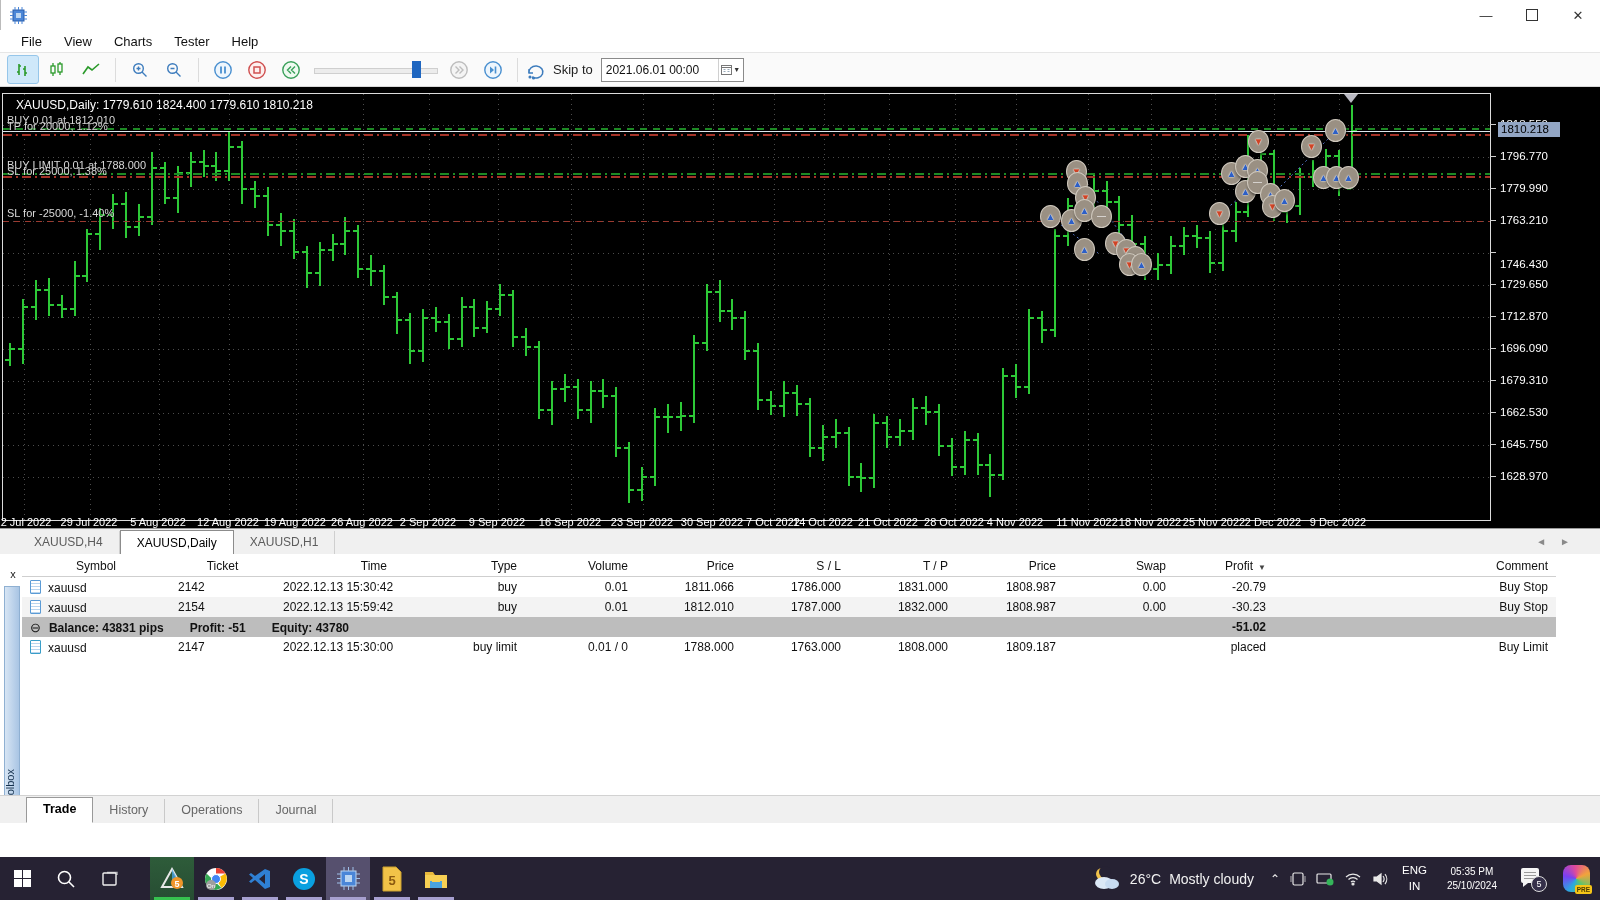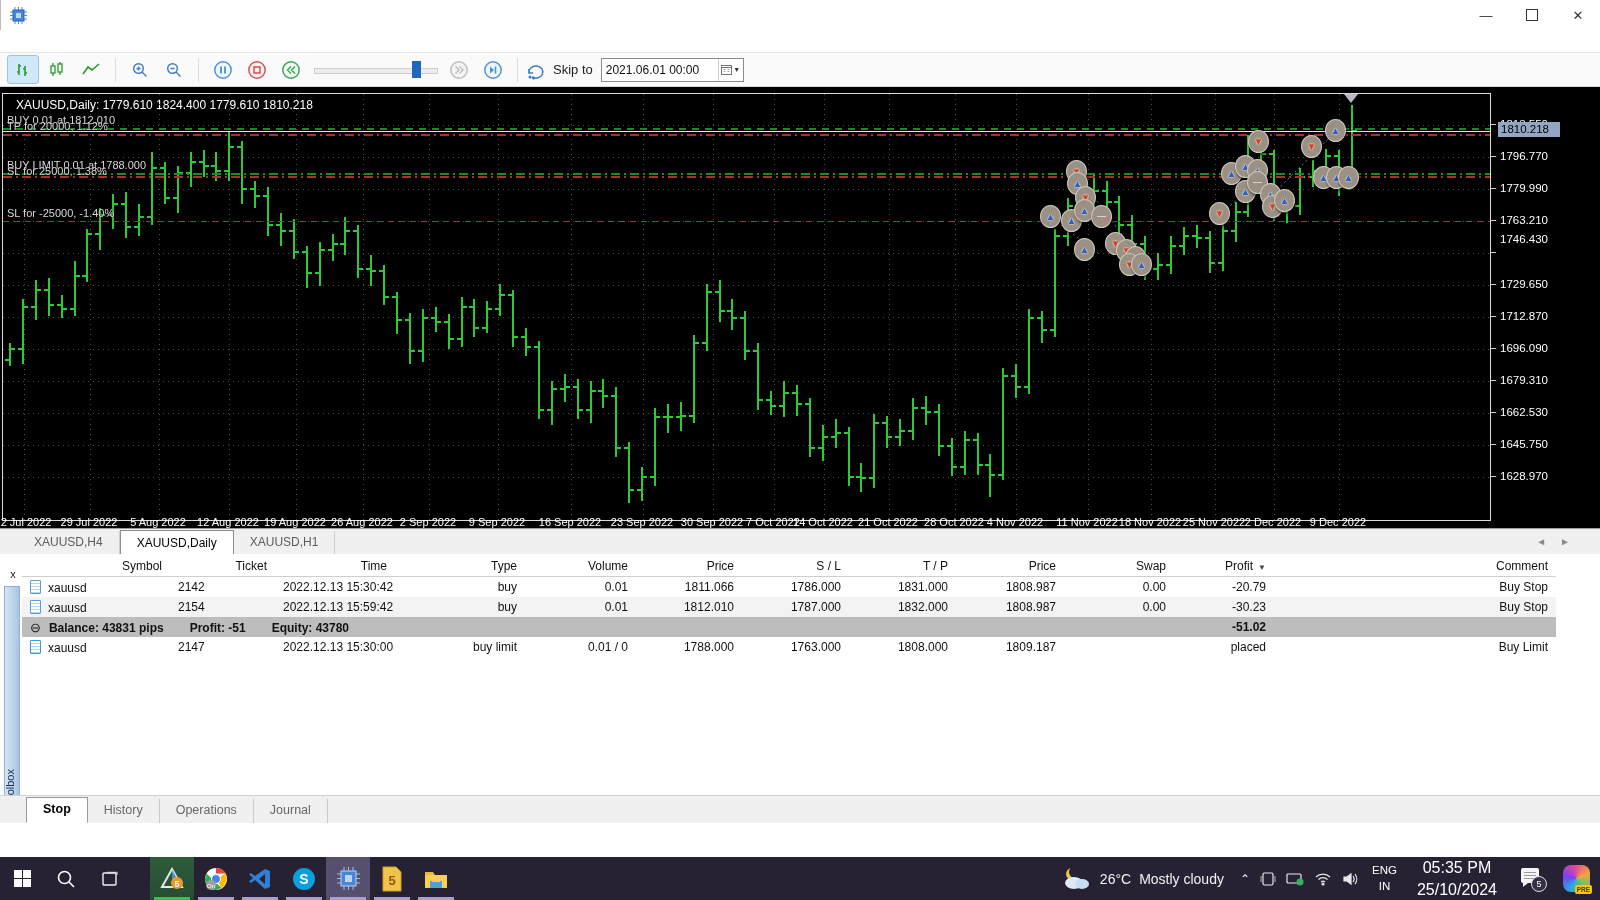--- a/index.html
+++ b/index.html
@@ -57,21 +57,21 @@
   .ctab{font-size:12px;color:#5c5c5c;padding:4px 16px 5px 16px;border-right:1px solid #cfcfcf;}
   .ctab.active{background:#fff;color:#000;border:1px solid #8c8c8c;border-bottom:none;margin-bottom:0;position:relative;top:1px;padding-top:5px;}
   #tabbar-scroll{margin-left:auto;margin-right:30px;align-self:center;display:flex;gap:14px;color:#8a8a8a;font-size:10px;}
   
   #toolbox{left:0;top:554px;width:1600px;height:269px;background:#fff;}
   #tb-close{position:absolute;left:6px;top:14px;font-size:11px;color:#222;width:14px;text-align:center;}
   #tb-strip{position:absolute;left:4px;top:32px;width:14px;height:224px;background:linear-gradient(90deg,#d7e5f4,#a9c5e4);border:1px solid #8fb0d2;}
   #tb-strip-label{position:absolute;left:-1px;bottom:2px;writing-mode:vertical-rl;transform:rotate(180deg);font-size:11px;color:#16324f;padding:2px 0;}
   #trade-table{position:absolute;left:22px;top:2px;border-collapse:collapse;table-layout:fixed;width:1534px;font-size:12px;color:#111;}
   #trade-table th{font-weight:normal;height:20px;padding:0 8px;text-align:right;border-bottom:1px solid #cfcfcf;white-space:nowrap;overflow:hidden;}
-  #trade-table th.left{text-align:right;}
+  #trade-table th.left{text-align:center;}
   #trade-table td{height:20px;padding:0 8px;text-align:right;white-space:nowrap;overflow:hidden;}
   #trade-table td.left{text-align:left;}
   #trade-table tr.r-odd td{background:#f3f3f3;}
   #trade-table tr.balance td{background:#bdbdbd;font-weight:bold;}
   .doc-ico{display:inline-block;width:9px;height:12px;border:1px solid #5b9bd5;border-radius:1px;background:repeating-linear-gradient(180deg,#fff 0 2px,#b9d5ee 2px 3px);vertical-align:-2px;margin-right:7px;}
   .doc-ico.limit{border-color:#3a9ec8;}
   .sort-arrow{font-size:8px;color:#444;margin-left:5px;}
   .bal-part{margin-right:26px;}
   .bal-circle{font-size:13px;font-weight:normal;margin-right:8px;}
   
@@ -89,21 +89,21 @@
   .appbtn{width:44px;display:flex;align-items:center;justify-content:center;position:relative;}
   .appbtn .underline{position:absolute;bottom:0;left:4px;right:4px;height:3px;background:#a7a0d0;}
   .appbtn.active-app{background:#56506e;}
   .appbtn.green-bg{background:linear-gradient(180deg,#2e5c3a,#274d33);}
   .appbtn.green-bg .underline{background:#36c24f;}
   #tray{margin-left:auto;display:flex;align-items:center;gap:10px;padding-right:10px;}
   #weather-wrap{display:flex;align-items:center;gap:8px;margin-right:6px;}
   #weather-temp,#weather-desc{font-size:14px;color:#f2f2f2;}
   .tray-glyph{display:flex;align-items:center;justify-content:center;}
   #lang-block{text-align:center;font-size:11.5px;line-height:1.35;margin:0 4px;}
-  #clock-block{text-align:center;font-size:16px;line-height:1.35;margin:16px 6px;}
+  #clock-block{text-align:center;font-size:10px;line-height:1.35;margin:16px 6px;}
   #notif{position:relative;width:24px;height:22px;margin:0 8px;}
   #notif-bubble{position:absolute;left:0;top:0;width:18px;height:15px;background:#f5f5f5;border-radius:2px;}
   #notif-bubble:after{content:"";position:absolute;left:2px;bottom:-4px;border-left:5px solid #f5f5f5;border-bottom:4px solid transparent;}
   #notif-lines{position:absolute;left:3px;top:4px;width:12px;height:7px;background:repeating-linear-gradient(180deg,#9a9a9a 0 1px,transparent 1px 3px);}
   #notif-badge{position:absolute;right:-2px;bottom:-2px;width:14px;height:14px;border:1px solid #dcdcdc;border-radius:50%;background:#35304a;color:#fff;font-size:9px;display:flex;align-items:center;justify-content:center;}
   #copilot{position:relative;width:27px;height:27px;border-radius:8px;background:conic-gradient(from 210deg,#2aa9e0,#7a3ff2,#e04a9a,#f2a33c,#5fc46a,#2aa9e0);}
   #copilot-tag{position:absolute;right:-2px;bottom:-2px;background:#f5c518;color:#4a3b00;font-size:6.5px;font-weight:bold;padding:1px 2px;border-radius:2px;}
   svg{display:block;}
 </style>
 </head>
@@ -123,20 +123,27 @@
     </span>
     <div id="winbtns">
       <div class="winbtn">—</div>
       <div class="winbtn">
           <span class="maxglyph"></span>
         </div>
       <div class="winbtn">✕</div>
     </div>
   </div>
 
+  <div class="abs" id="menubar">
+      <div class="menu-item">File</div>
+      <div class="menu-item">View</div>
+      <div class="menu-item">Charts</div>
+      <div class="menu-item">Tester</div>
+      <div class="menu-item">Help</div>
+    </div>
 
   <div class="abs" id="toolbar">
     <div class="tbtn active">
       <svg width="18" height="18" viewBox="0 0 18 18" stroke="#2a9a2a" stroke-width="1.6" fill="none">
         <path d="M5 3v11M3 11h2M5 5h2M11 5v10M9 8h2M11 12h2"></path>
         </svg>
     </div>
     <div class="tbtn">
       <svg width="18" height="18" viewBox="0 0 18 18" stroke="#2a9a2a" stroke-width="1.3" fill="none">
         <path d="M5 2v3M5 12v3M12 1v2M12 11v3"></path>
@@ -623,21 +630,21 @@
       </div>
     <div id="price-axis">
         <div class="price-label" style="top: 24.6px;">1813.550</div>
         <div class="price-tickmark" style="top: 30.6px;"></div>
         <div class="price-label" style="top: 56.6px;">1796.770</div>
         <div class="price-tickmark" style="top: 62.6px;"></div>
         <div class="price-label" style="top: 88.6px;">1779.990</div>
         <div class="price-tickmark" style="top: 94.6px;"></div>
         <div class="price-label" style="top: 120.6px;">1763.210</div>
         <div class="price-tickmark" style="top: 126.6px;"></div>
-        <div class="price-label" style="top: 140px;">1746.430</div>
+        <div class="price-label" style="top: 165px;">1746.430</div>
         <div class="price-tickmark" style="top: 158.6px;"></div>
         <div class="price-label" style="top: 184.6px;">1729.650</div>
         <div class="price-tickmark" style="top: 190.6px;"></div>
         <div class="price-label" style="top: 216.6px;">1712.870</div>
         <div class="price-tickmark" style="top: 222.6px;"></div>
         <div class="price-label" style="top: 248.6px;">1696.090</div>
         <div class="price-tickmark" style="top: 254.6px;"></div>
         <div class="price-label" style="top: 280.6px;">1679.310</div>
         <div class="price-tickmark" style="top: 286.6px;"></div>
         <div class="price-label" style="top: 312.6px;">1662.530</div>
@@ -765,21 +772,21 @@
             <td>1809.187</td>
             <td></td>
             <td>placed</td>
             <td>Buy Limit</td>
           </tr>
         </tbody>
     </table>
   </div>
 
   <div class="abs" id="bottom-tabbar">
-      <div class="btab active">Stop</div>
+      <div class="btab active">Trade</div>
       <div class="btab">History</div>
       <div class="btab">Operations</div>
       <div class="btab">Journal</div>
     </div>
 
 
   <div class="abs" id="taskbar">
     <div class="tb-ico">
       <svg width="17" height="17" viewBox="0 0 17 17" fill="#fff">
           <rect x="0" y="0" width="8" height="8"></rect>

